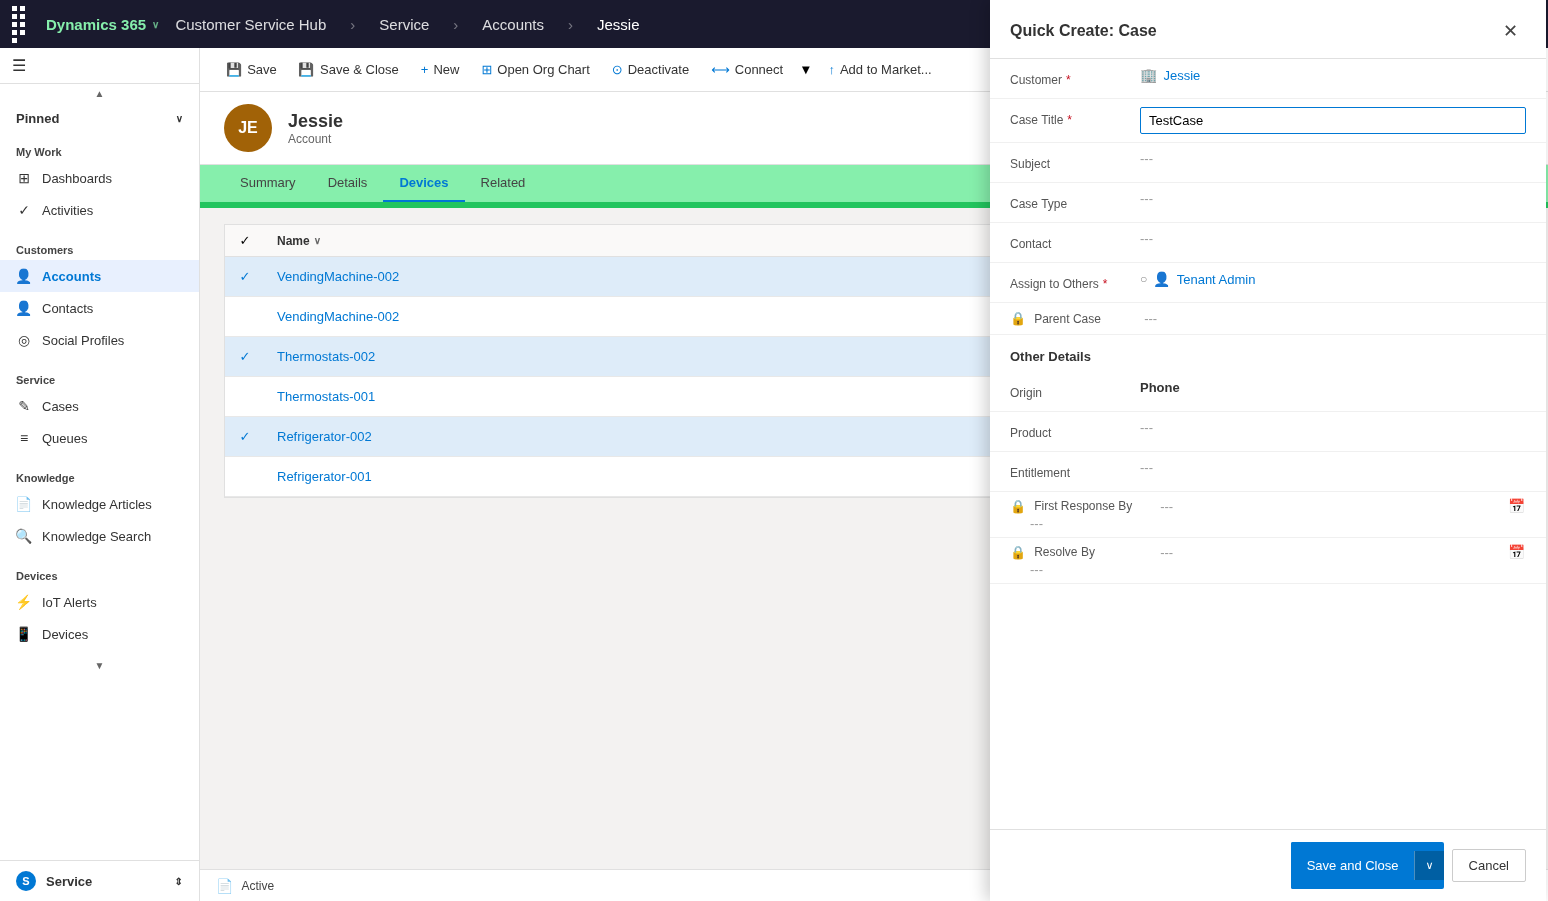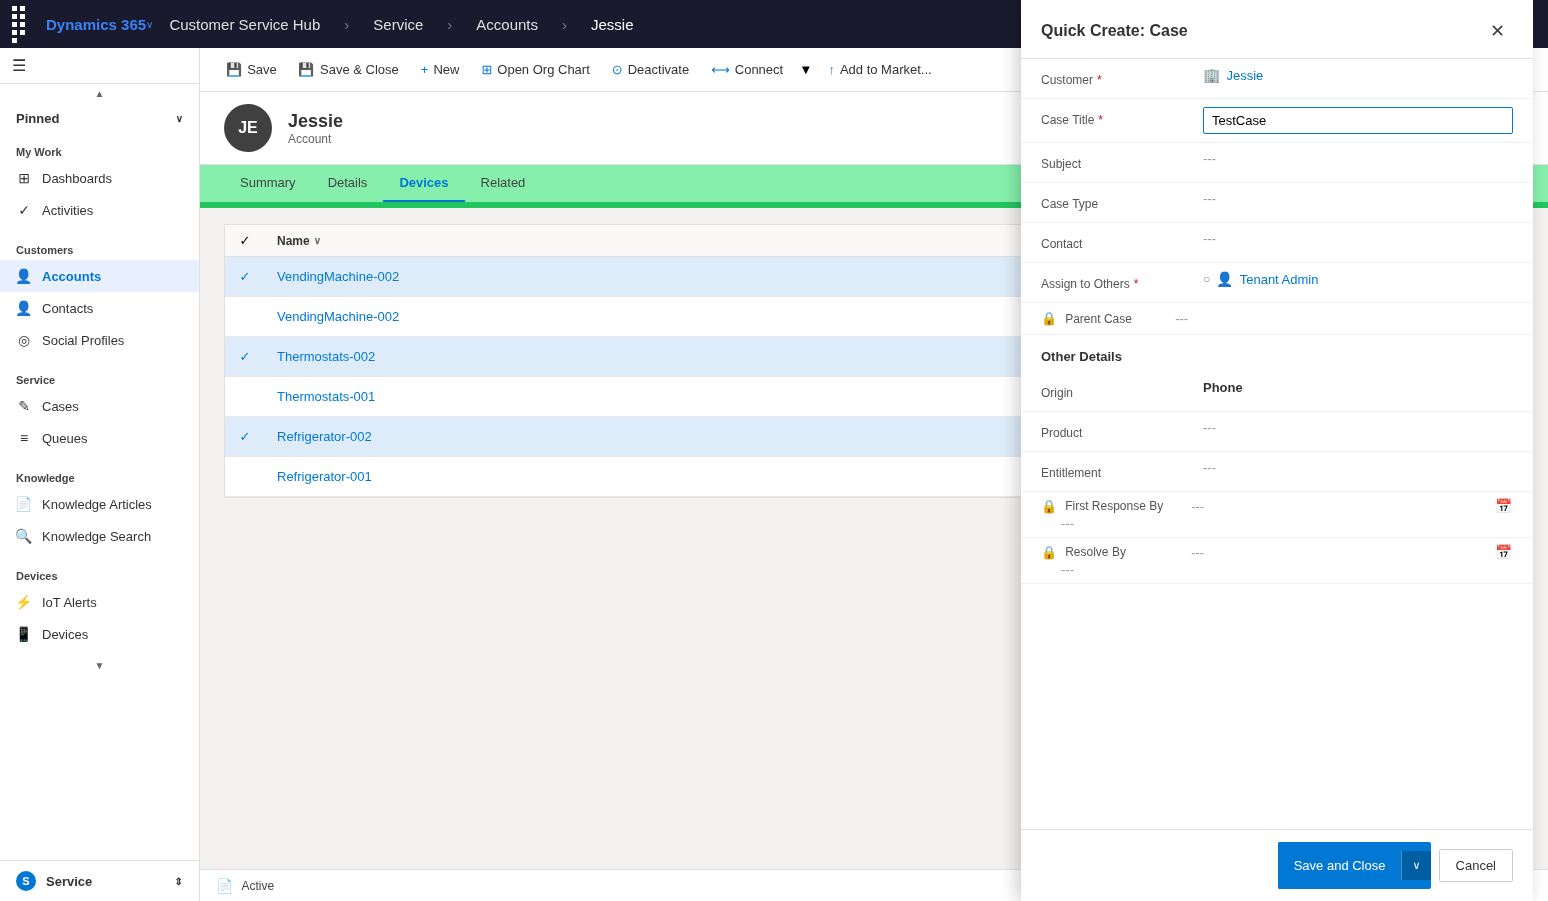--- a/index.html
+++ b/index.html
@@ -12,21 +12,21 @@
       height: 48px;
       display: flex;
       align-items: center;
       padding: 0 12px;
       gap: 16px;
       flex-shrink: 0;
       z-index: 100;
     }
     .top-nav .app-icon { display: flex; gap: 3px; flex-wrap: wrap; width: 18px; cursor: pointer; }
     .top-nav .app-icon span { width: 5px; height: 5px; background: #fff; display: block; }
-    .top-nav .app-name { font-size: 15px; font-weight: 600; color: #3b82f6; display: flex; align-items: center; gap: 0; }
+    .top-nav .app-name { font-size: 15px; font-weight: 600; color: #86efac; display: flex; align-items: center; gap: 6px; }
     .top-nav .app-name .chevron { font-size: 10px; opacity: 0.7; }
     .top-nav .breadcrumb { font-size: 15px; color: rgba(255,255,255,0.8); display: flex; align-items: center; gap: 24px; }
     .top-nav .breadcrumb .sep { opacity: 0.5; }
     .top-nav .breadcrumb a { color: rgba(255,255,255,0.85); text-decoration: none; }
     .top-nav .breadcrumb .current { color: #fff; font-weight: 500; }
 
     
     .main-layout {
       display: flex;
       flex: 1;
@@ -157,21 +157,21 @@
     .record-header {
       background: #fff;
       padding: 12px 24px;
       border-bottom: 1px solid #e0e0e0;
       display: flex;
       align-items: center;
       gap: 16px;
       flex-shrink: 0;
     }
     .record-avatar {
-      width: 48px; height: 48px; border-radius: 50%; background: #404040;
+      width: 48px; height: 48px; border-radius: 50%; background: #a16207;
       display: flex; align-items: center; justify-content: center;
       font-size: 16px; font-weight: 700; color: #fff; flex-shrink: 0;
     }
     .record-title { font-size: 18px; font-weight: 600; color: #333; }
     .record-subtitle { font-size: 12px; color: #666; }
 
     
     .tabs-bar {
       background: #86efac;
       display: flex;
@@ -235,22 +235,22 @@
       padding: 0 16px;
       font-size: 12px;
       color: #444;
       flex-shrink: 0;
     }
     .status-bar .doc-icon { font-size: 14px; color: #666; margin-right: 8px; }
 
     
     .qc-overlay {
       position: fixed;
-      top: 0; right: 15px; bottom: 0;
-      width: 512px;
+      top: 0; right: 2px; bottom: 0;
+      width: 556px;
       background: #fff;
       box-shadow: -4px 0 16px rgba(0,0,0,0.2);
       z-index: 200;
       display: flex;
       flex-direction: column;
       overflow: hidden;
     }
     .qc-header {
       display: flex;
       align-items: center;
@@ -272,21 +272,20 @@
       font-weight: 600;
       color: #333;
       padding: 14px 20px 8px;
     }
     .qc-field {
       display: flex;
       align-items: flex-start;
       padding: 8px 20px;
       border-bottom: 1px solid #f0f0f0;
       min-height: 40px;
-      gap: 32px;
     }
     .qc-field-label {
       width: 130px;
       font-size: 12px;
       color: #555;
       padding-top: 6px;
       flex-shrink: 0;
       display: flex;
       align-items: center;
       gap: 4px;

